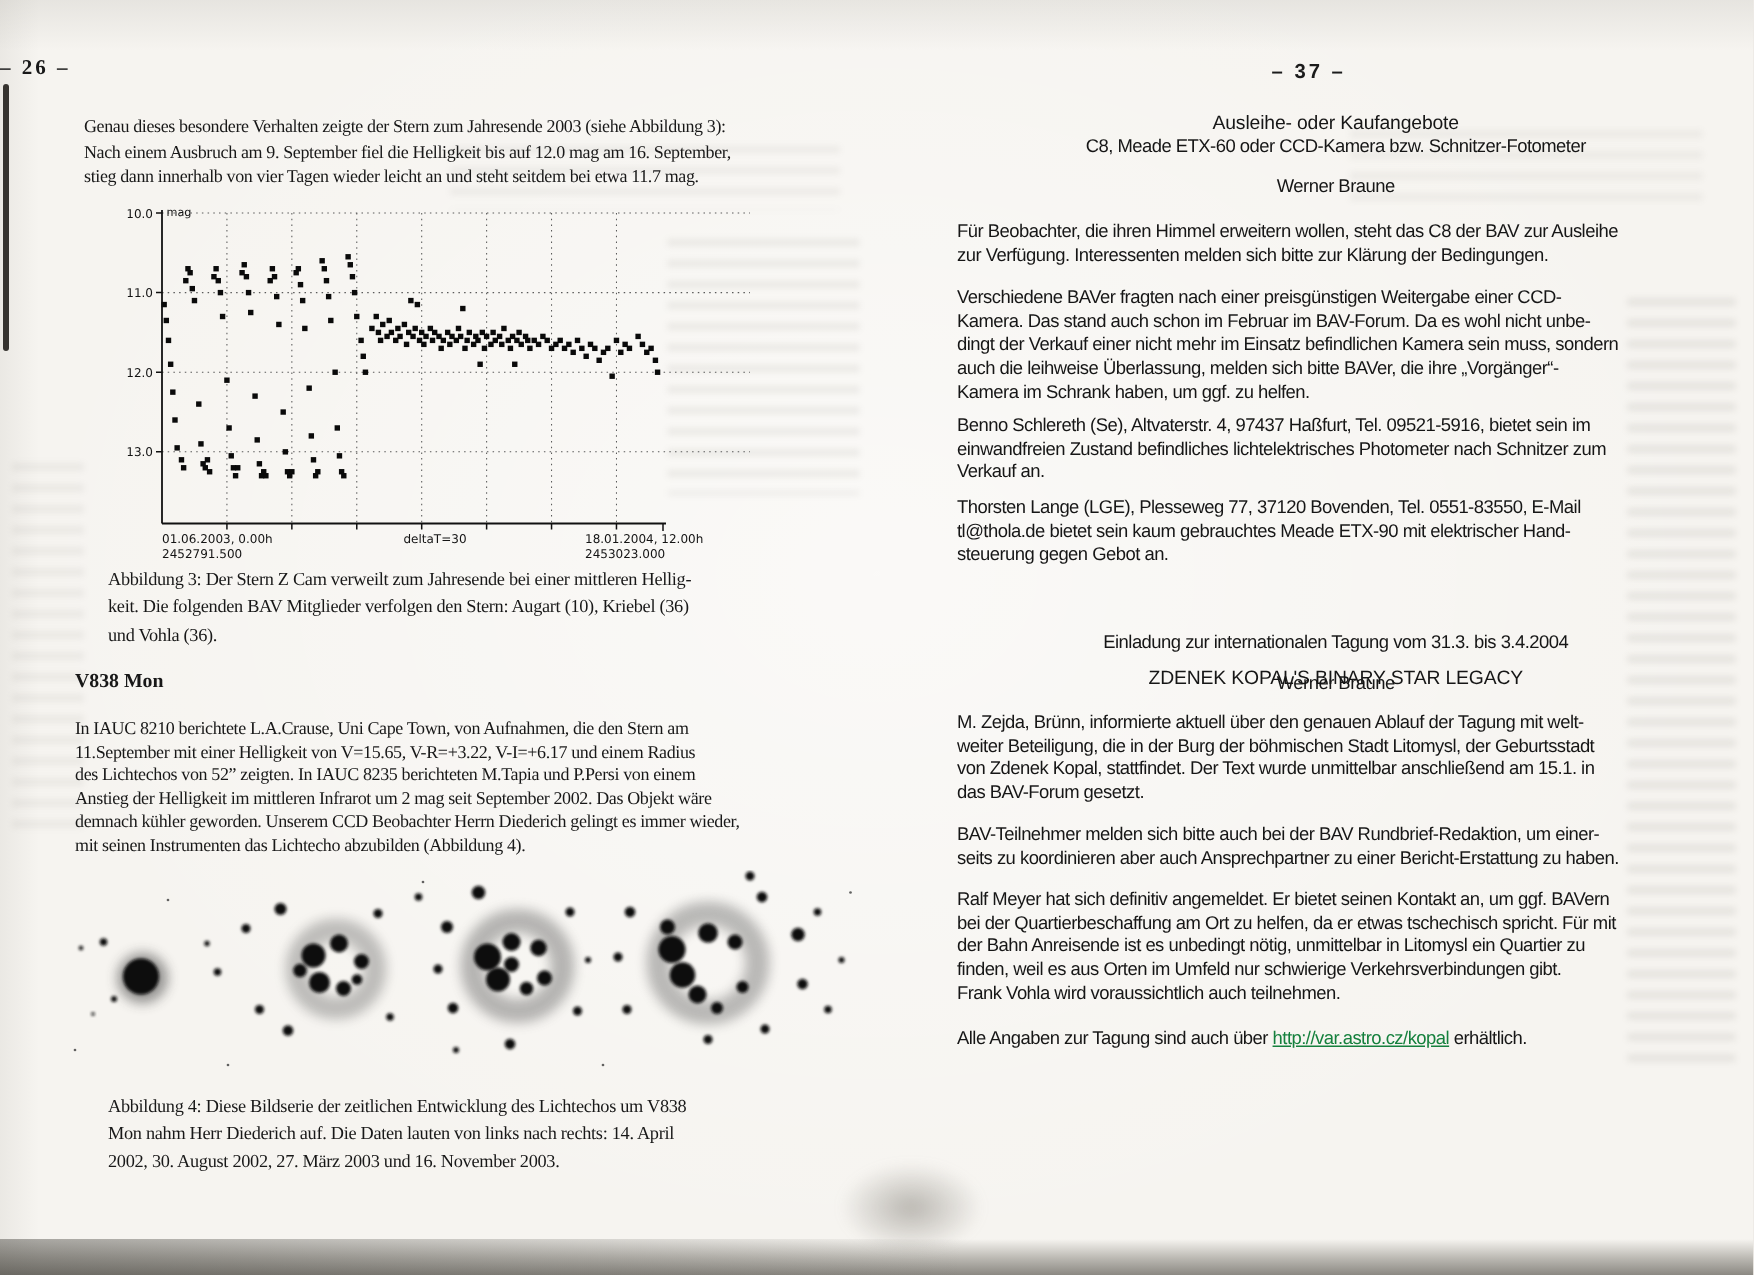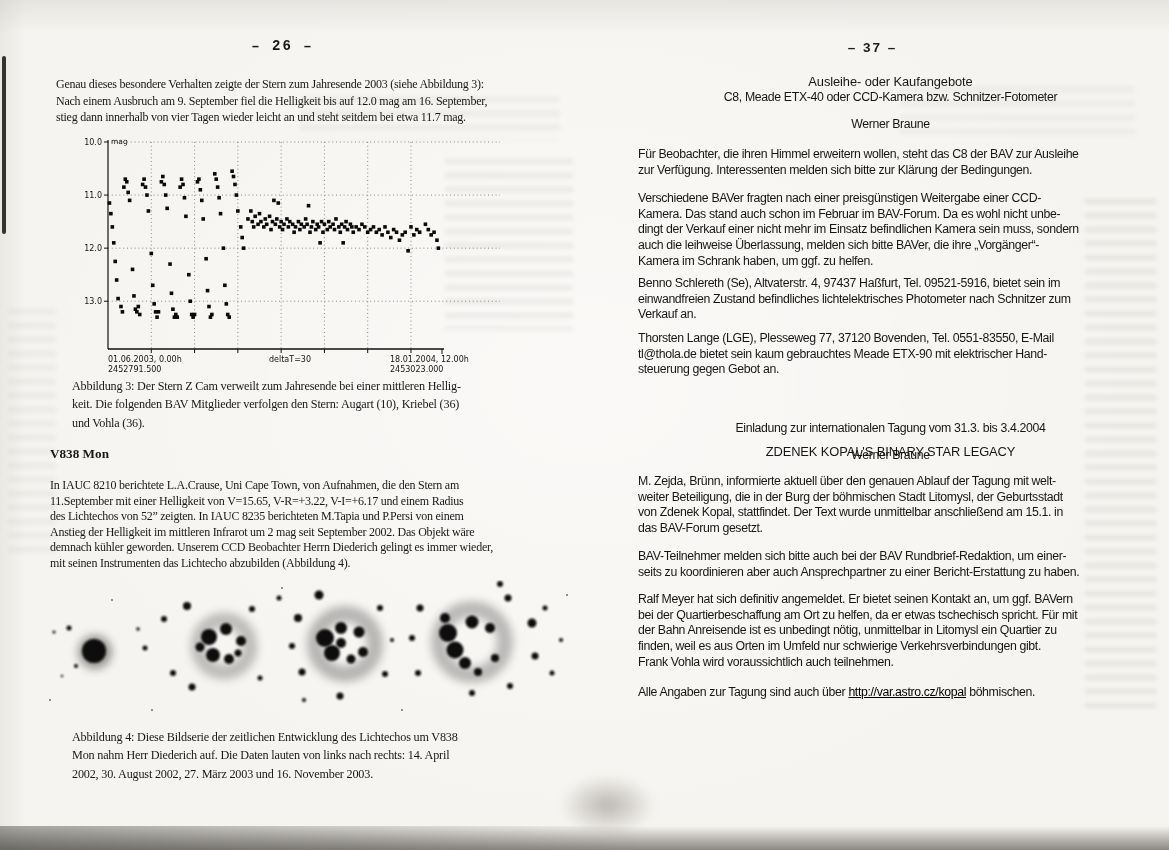--- a/index.html
+++ b/index.html
@@ -9,42 +9,42 @@
     font-family:"Liberation Sans",sans-serif;color:#1b1b1b;
   }
   .scan::before{content:"";position:absolute;inset:0;pointer-events:none;
     background:
       linear-gradient(to bottom, rgba(150,148,140,.16), rgba(150,148,140,0) 34px),
       linear-gradient(to right, rgba(150,148,140,.12), rgba(150,148,140,0) 26px),
       radial-gradient(ellipse at 50% 45%, rgba(255,255,255,.5), rgba(255,255,255,0) 70%);
   }
   
   .serifpage{font-family:Liberation Serif, serif;color:#181818;}
-  .pageno-left{position:absolute;left:0;top:38px;width:565px;text-align:center;
-    font-family:Liberation Mono, monospace;font-weight:bold;font-size:14px;letter-spacing:2px;}
+  .pageno-left{position:absolute;left:0;top:38px;width:565px;text-align:left;
+    font-family:Liberation Serif, serif;font-weight:bold;font-size:14px;letter-spacing:2px;}
   .pageno-right{position:absolute;left:610px;top:40px;width:525px;text-align:center;
     font-weight:bold;font-size:13.5px;letter-spacing:2px;}
   .lines{white-space:pre-line;}
   .lp-intro{position:absolute;left:56px;top:76px;width:520px;
     font-size:12px;line-height:16.5px;letter-spacing:-0.25px;}
   .lp-caption{position:absolute;left:72px;width:468px;
     font-size:12.2px;line-height:18.3px;letter-spacing:-0.2px;}
   .lp-cap3{top:377px;}
   .lp-cap4{top:728px;}
   .lp-heading{position:absolute;left:50px;top:446px;font-weight:bold;font-size:13.2px;}
   .lp-v838{position:absolute;left:50px;top:478px;width:520px;
     font-size:12px;line-height:15.6px;letter-spacing:-0.25px;}
   .chart-wrap{position:absolute;left:85px;top:137px;width:430px;height:240px;}
   .echo-wrap{position:absolute;left:42px;top:580px;width:545px;height:150px;}
   
   .rp{position:absolute;left:638px;width:505px;font-size:12.3px;line-height:15.7px;
     letter-spacing:-0.35px;color:#161616;}
   .rp-center{text-align:center;}
   .rp-bold{font-weight:normal;font-size:12.9px;letter-spacing:-0.1px;}
-  .rp-link{color:#000000;text-decoration:underline;}
+  .rp-link{color:#15803d;text-decoration:underline;}
   
   .edge-line{position:absolute;left:2px;top:56px;width:4px;height:178px;
     background:#26231f;border-radius:2px;opacity:.92;}
   .bottom-shadow{position:absolute;left:0;right:0;bottom:0;height:24px;
     background:linear-gradient(to bottom, rgba(130,127,120,0), rgba(125,122,114,.5) 55%, rgba(98,95,88,.72));}
   .bottom-shadow::after{content:"";position:absolute;inset:0;
     background:linear-gradient(to right, rgba(70,68,62,.45), rgba(70,68,62,0) 55%);}
   .gutter-smudge{position:absolute;left:560px;top:775px;width:95px;height:60px;
     background:radial-gradient(closest-side, rgba(128,124,116,.5), rgba(128,124,116,0));
     filter:blur(4px);}
@@ -394,21 +394,21 @@
     </svg>
   </div>
 
   <div class="lp-caption lp-cap4 serifpage lines">Abbildung 4: Diese Bildserie der zeitlichen Entwicklung des Lichtechos um V838
 Mon nahm Herr Diederich auf. Die Daten lauten von links nach rechts: 14. April
 2002, 30. August 2002, 27. März 2003 und 16. November 2003.</div>
 
   <div class="pageno-right">–  37  –</div>
 
   <div class="rp rp-center rp-bold" style="top:74px;">Ausleihe- oder Kaufangebote</div>
-  <div class="rp rp-center" style="top:90px;">C8, Meade ETX-40 oder CCD-Kamera bzw. Schnitzer-Fotometer</div>
+  <div class="rp rp-center" style="top:90px;">C8, Meade ETX-60 oder CCD-Kamera bzw. Schnitzer-Fotometer</div>
   <div class="rp rp-center" style="top:117px;">Werner Braune</div>
 
   <div class="rp lines" style="top:147px;">Für Beobachter, die ihren Himmel erweitern wollen, steht das C8 der BAV zur Ausleihe
 zur Verfügung. Interessenten melden sich bitte  zur Klärung der Bedingungen.</div>
   <div class="rp lines" style="top:191px;">Verschiedene BAVer fragten nach einer preisgünstigen Weitergabe einer CCD-
 Kamera. Das stand auch schon im Februar im BAV-Forum. Da es wohl nicht unbe-
 dingt der Verkauf einer nicht mehr im Einsatz befindlichen Kamera sein muss, sondern
 auch die leihweise Überlassung, melden sich bitte BAVer, die ihre „Vorgänger“-
 Kamera im Schrank haben, um ggf. zu helfen.</div>
   <div class="rp lines" style="top:276px;">Benno Schlereth (Se), Altvaterstr. 4, 97437 Haßfurt, Tel. 09521-5916, bietet sein im
@@ -428,19 +428,19 @@
 das BAV-Forum gesetzt.</div>
   <div class="rp lines" style="top:549px;">BAV-Teilnehmer melden sich bitte auch bei der BAV Rundbrief-Redaktion, um einer-
 seits zu koordinieren aber auch Ansprechpartner zu einer Bericht-Erstattung zu haben.</div>
   <div class="rp lines" style="top:592px;">Ralf Meyer hat sich definitiv angemeldet. Er bietet seinen Kontakt an, um ggf. BAVern
 bei der Quartierbeschaffung am Ort zu helfen, da er etwas tschechisch spricht. Für mit
 der Bahn Anreisende ist es unbedingt nötig, unmittelbar in Litomysl ein Quartier zu
 finden, weil es aus Orten im Umfeld nur schwierige Verkehrsverbindungen gibt.
 Frank Vohla wird voraussichtlich auch teilnehmen.</div>
 
   <div class="rp" style="top:685px;">
-    <span>Alle Angaben zur Tagung sind auch über </span><a href="#" class="rp-link">http://var.astro.cz/kopal</a><span> böhmischen.</span>
+    <span>Alle Angaben zur Tagung sind auch über </span><a href="#" class="rp-link">http://var.astro.cz/kopal</a><span> erhältlich.</span>
   </div>
 
 
   <div class="gutter-smudge"></div>
   <div class="bottom-shadow"></div>
 </div>
 
 </body></html>

